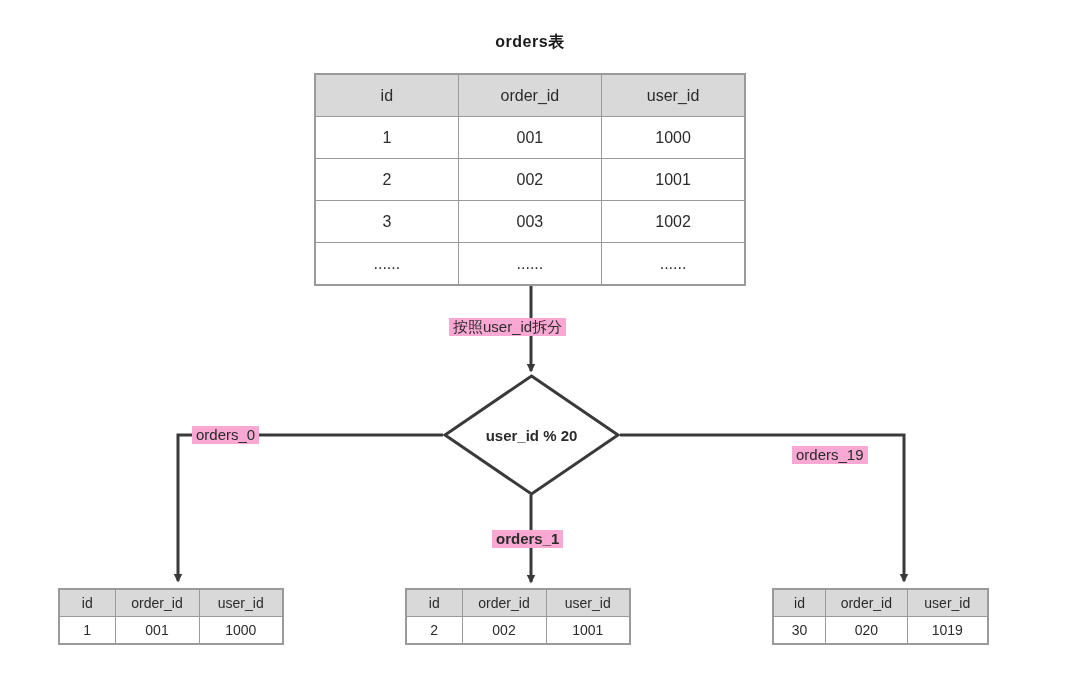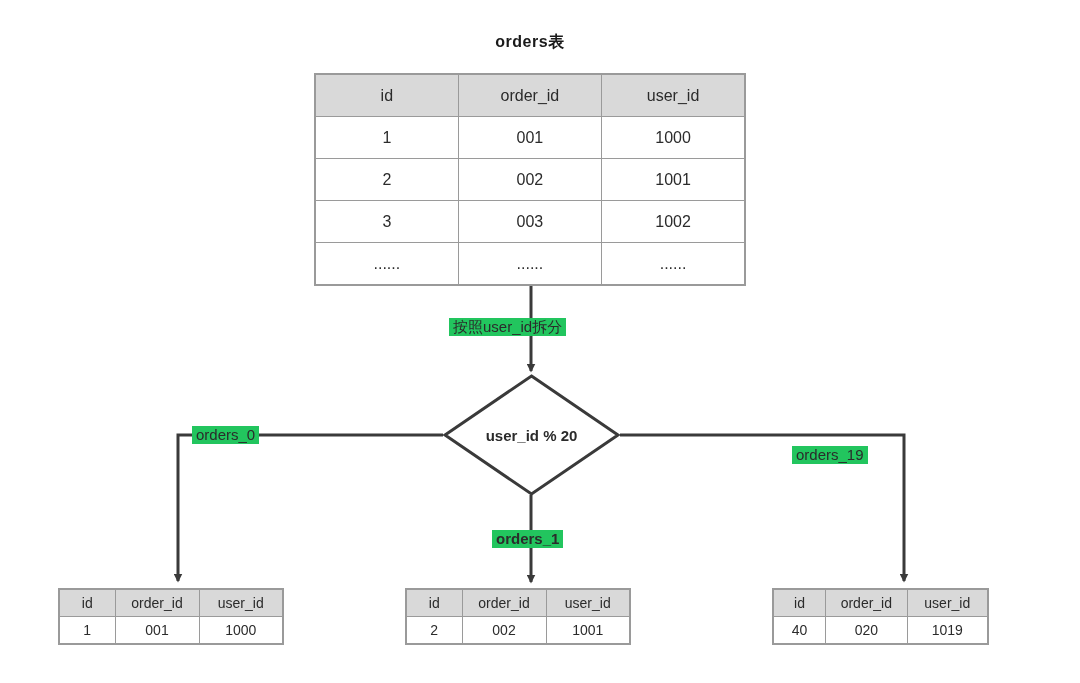--- a/index.html
+++ b/index.html
@@ -113,21 +113,21 @@
     justify-content: center;
     font-size: 15px;
     color: #2b2b2b;
     white-space: nowrap;
     font-weight: bold;
   }
 
   
   .edge-label {
     position: absolute;
-    background: #22c55e;
+    background: #f9a8d4;
     font-size: 15px;
     color: #2b2b2b;
     white-space: nowrap;
     padding: 0 4px;
     line-height: 18px;
   }
   #label-split    { left: 449px; top: 318px; font-size: 15px; }
   #label-orders-0 { left: 192px; top: 426px; }
   #label-orders-1 { left: 492px; top: 530px; font-weight: bold; }
   #label-orders-19{ left: 792px; top: 446px; }
@@ -235,20 +235,20 @@
   <table class="data-table shard-table" id="shard-table-19">
     <thead>
       <tr>
         <th class="col-id">id</th>
         <th class="col-order">order_id</th>
         <th class="col-user">user_id</th>
       </tr>
     </thead>
     <tbody>
       <tr>
-        <td>40</td>
+        <td>30</td>
         <td>020</td>
         <td>1019</td>
       </tr>
     </tbody>
   </table>
 
 </div>
 
 </body></html>

